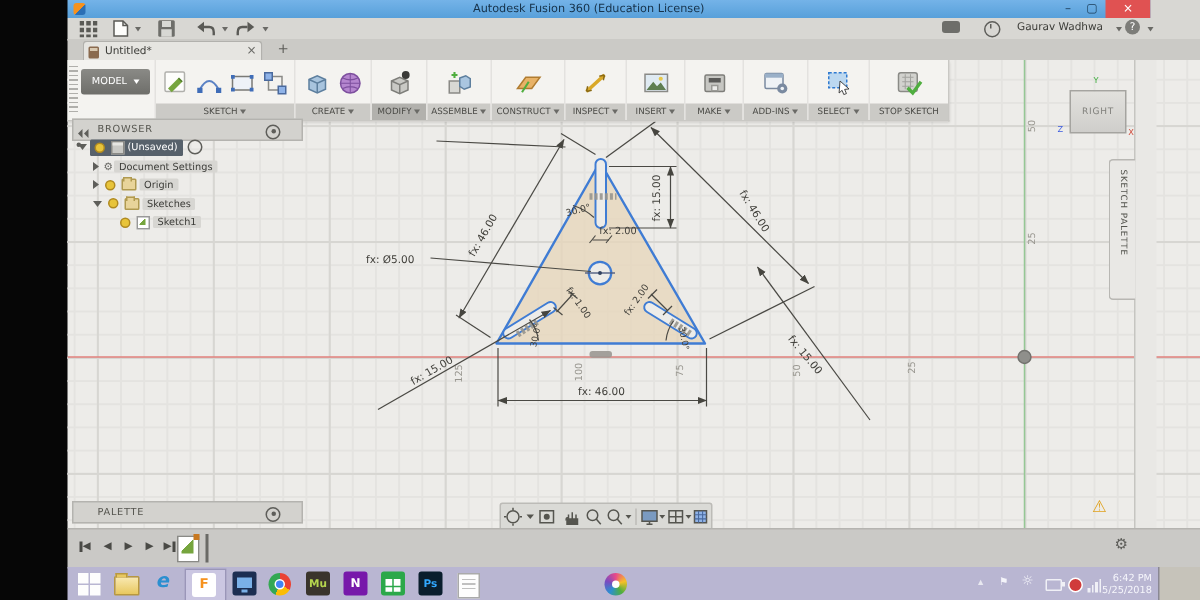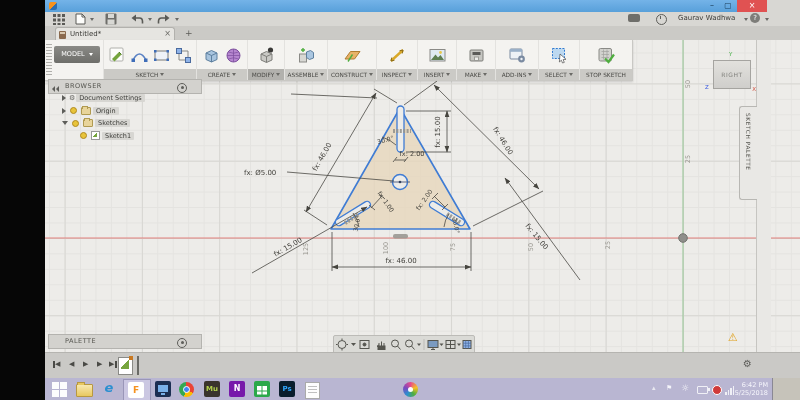--- a/index.html
+++ b/index.html
@@ -141,20 +141,21 @@
   .showdesk{position:absolute;right:0;top:0;width:27px;height:22px;background:#c6c3ba;border-left:1px solid #8a8894;}
 </style>
 </head>
 <body>
 
 <div id="app">
   <div class="abs blackbar"></div>
 
   <div class="abs titlebar">
     <div class="fuslogo"></div>
+    <div class="ttl">Autodesk Fusion 360 (Education License)</div>
     <div class="wbtn min">–</div>
     <div class="wbtn max">▢</div>
     <div class="wbtn close">×</div>
     <div class="tbar-corner"></div>
   </div>
 
   <div class="abs qat">
     <span class="qic" style="left:8px">
       <svg width="12" height="12">
           <g fill="#5a5a56">
@@ -522,20 +523,29 @@
           </div>
       </div>
     </div>
 
     <div class="panelhdr" style="left:3px;top:39px">
       <span class="collapse"><i></i><i></i></span>
       <span class="phl">BROWSER</span>
       <span class="dotcirc"></span>
     </div>
     <div class="tree">
+      <div class="trow" style="padding-left:2px">
+        <i class="tw open"></i>
+        <span class="chip sel">
+            <span class="bulb"></span>
+            <span class="cubeic"></span>
+            <span>(Unsaved)</span>
+          </span>
+        <span class="dotcirc" style="position:static;margin-left:3px;width:8px;height:8px;display:inline-block;"></span>
+      </div>
       <div class="trow" style="padding-left:12px">
         <i class="tw closed"></i>
         <span class="gearic">⚙</span>
         <span class="chip">Document Settings</span>
       </div>
       <div class="trow" style="padding-left:12px">
         <i class="tw closed"></i>
         <span class="bulb"></span>
         <span class="folder"></span>
         <span class="chip">Origin</span>

